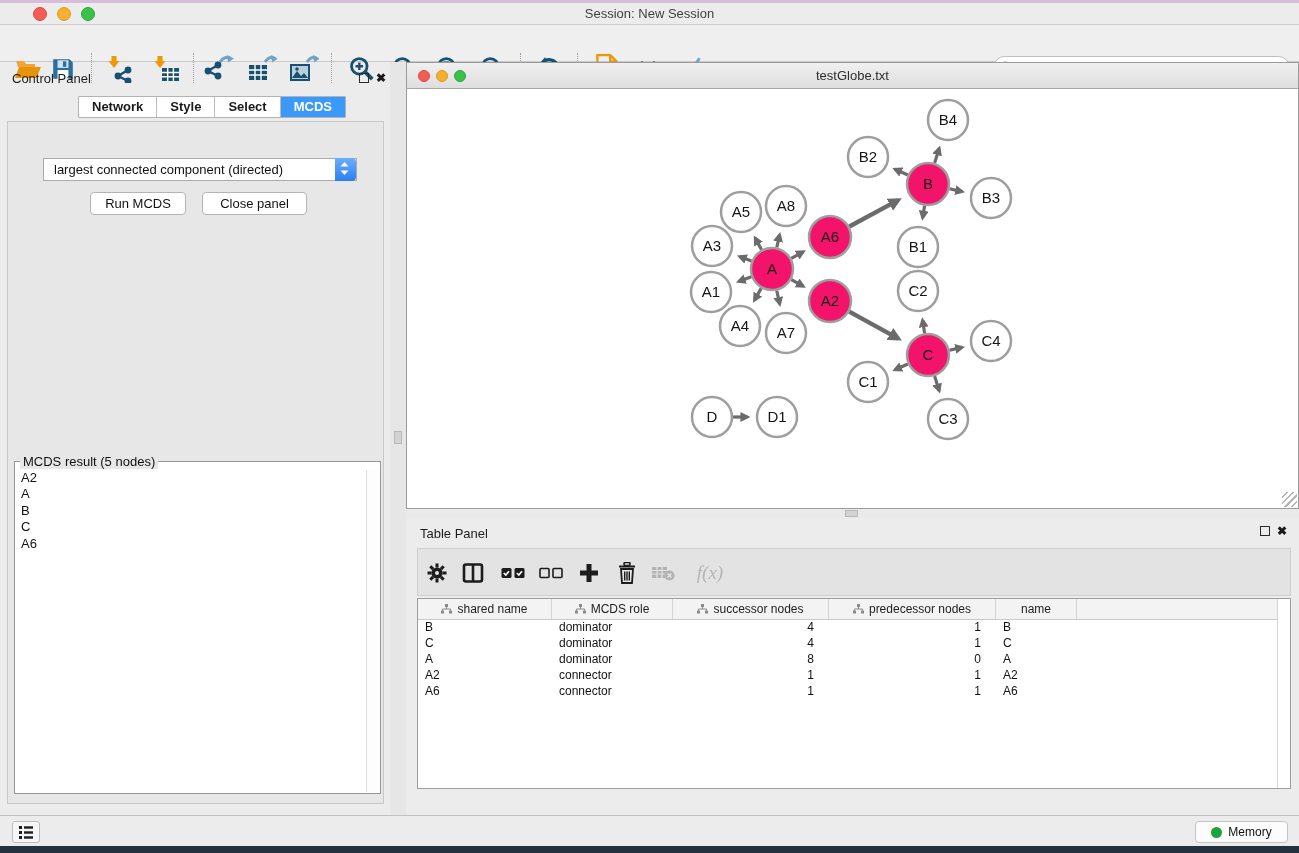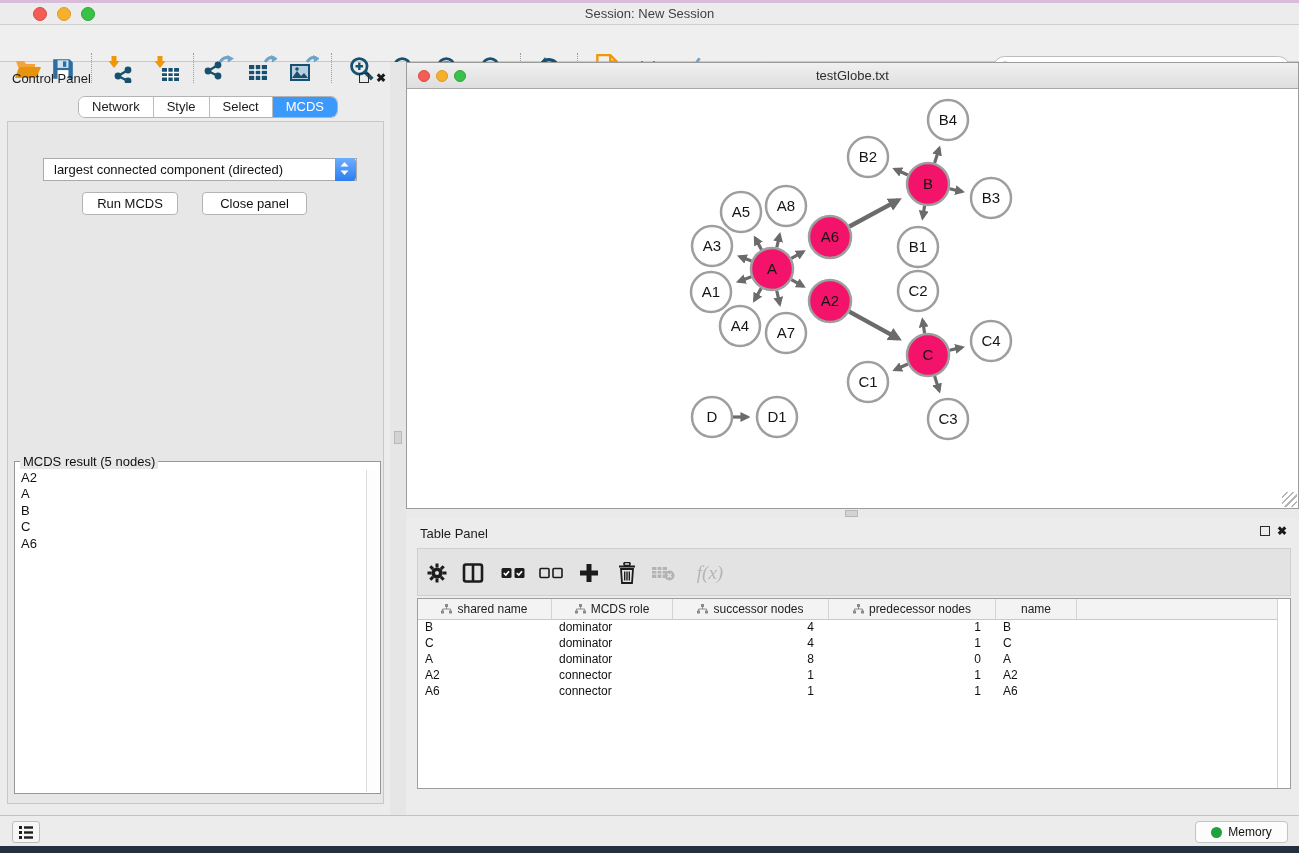--- a/index.html
+++ b/index.html
@@ -24,21 +24,21 @@
   .tbtn { position:absolute; top:28px; width:32px; height:32px; display:flex; align-items:center; justify-content:center; cursor:default; }
   .tsep { position:absolute; top:28px; height:30px; width:0; border-left:1px dotted #9f9f9f; }
   .search-wrap { position:absolute; left:993px; top:31px; width:297px; height:23px; }
   .search-wrap input { width:100%; height:100%; border:1px solid #bdbdbd; border-radius:12px; background:#fff; padding-left:24px; font-size:12px; outline:none; }
   .search-wrap svg { position:absolute; left:7px; top:5px; }
 
   
   .cp-title { position:absolute; left:12px; top:71px; font-size:13px; color:#1d1d1d; }
   .panel-float { display:inline-block; width:10px; height:10px; border:1.5px solid #2a2a2a; background:transparent; }
   .panel-close { font-size:12px; font-weight:bold; color:#1a1a1a; line-height:10px; }
-  .seg-wrap { position:absolute; display:flex; border:1px solid #b3b3b3; border-radius:7px; overflow:hidden; background:#fff; }
+  .seg-wrap { position:absolute; display:flex; border:1px solid #b3b3b3; border-radius:1px; overflow:hidden; background:#fff;font-weight:bold; }
   .seg { height:20px; line-height:20px; padding:0 13px; font-size:13px; color:#1a1a1a; background:#fff; border-right:1px solid #bcbcbc; }
   .seg:last-child { border-right:none; }
   .seg.active { background:#3b99fc; color:#fff; }
   .cp-body { position:absolute; left:7px; top:121px; width:377px; height:683px; background:#e7e7e7; border:1px solid #c8c8c8; }
   .opt-label { position:absolute; left:0; width:100%; top:15px; text-align:center; font-size:13px; color:#111; }
   .combo { position:absolute; left:35px; top:36px; width:314px; height:23px; background:#fff; border:1px solid #ababab; border-radius:0; font-size:13px; color:#111; line-height:21px; padding-left:10px; }
   .combo .cap { position:absolute; right:0; top:-1px; width:21px; height:23px; border-radius:0 4px 4px 0; background:linear-gradient(#6caefc,#2c7ef0); }
   .btn { position:absolute; height:23px; background:#fff; border:1px solid #b4b4b4; border-radius:4px; font-size:13px; color:#111; text-align:center; line-height:21px; }
   fieldset.resultbox { position:absolute; left:6px; top:332px; width:367px; height:340px; border:1px solid #969696; background:#fff; padding:1px; }
   fieldset.resultbox legend { font-size:13px; color:#111; margin-left:4px; padding:0 3px; background:#e7e7e7; }
@@ -248,21 +248,21 @@
   <div class="cp-body">
     <div class="combo">
       <span>largest connected component (directed)</span>
       <span class="cap">
         <svg width="19" height="21" viewBox="0 0 19 21">
             <path d="M5.5 8.5L9.5 4l4 4.5z" fill="#fff"></path>
             <path d="M5.5 12.5l4 4.5 4-4.5z" fill="#fff"></path>
           </svg>
       </span>
     </div>
-    <button class="btn" style="left:74px;top:70px;width:96px;">Run MCDS</button>
+    <button class="btn" style="left:82px;top:70px;width:96px;">Run MCDS</button>
     <button class="btn" style="left:194px;top:70px;width:105px;">Close panel</button>
 
     <fieldset class="resultbox">
       <legend>MCDS result (5 nodes)</legend>
       <div class="result-list" id="result-list">
         <div class="scroll-track"></div>
       <div class="item">A2</div>
           <div class="item">A</div>
           <div class="item">B</div>
           <div class="item">C</div>

